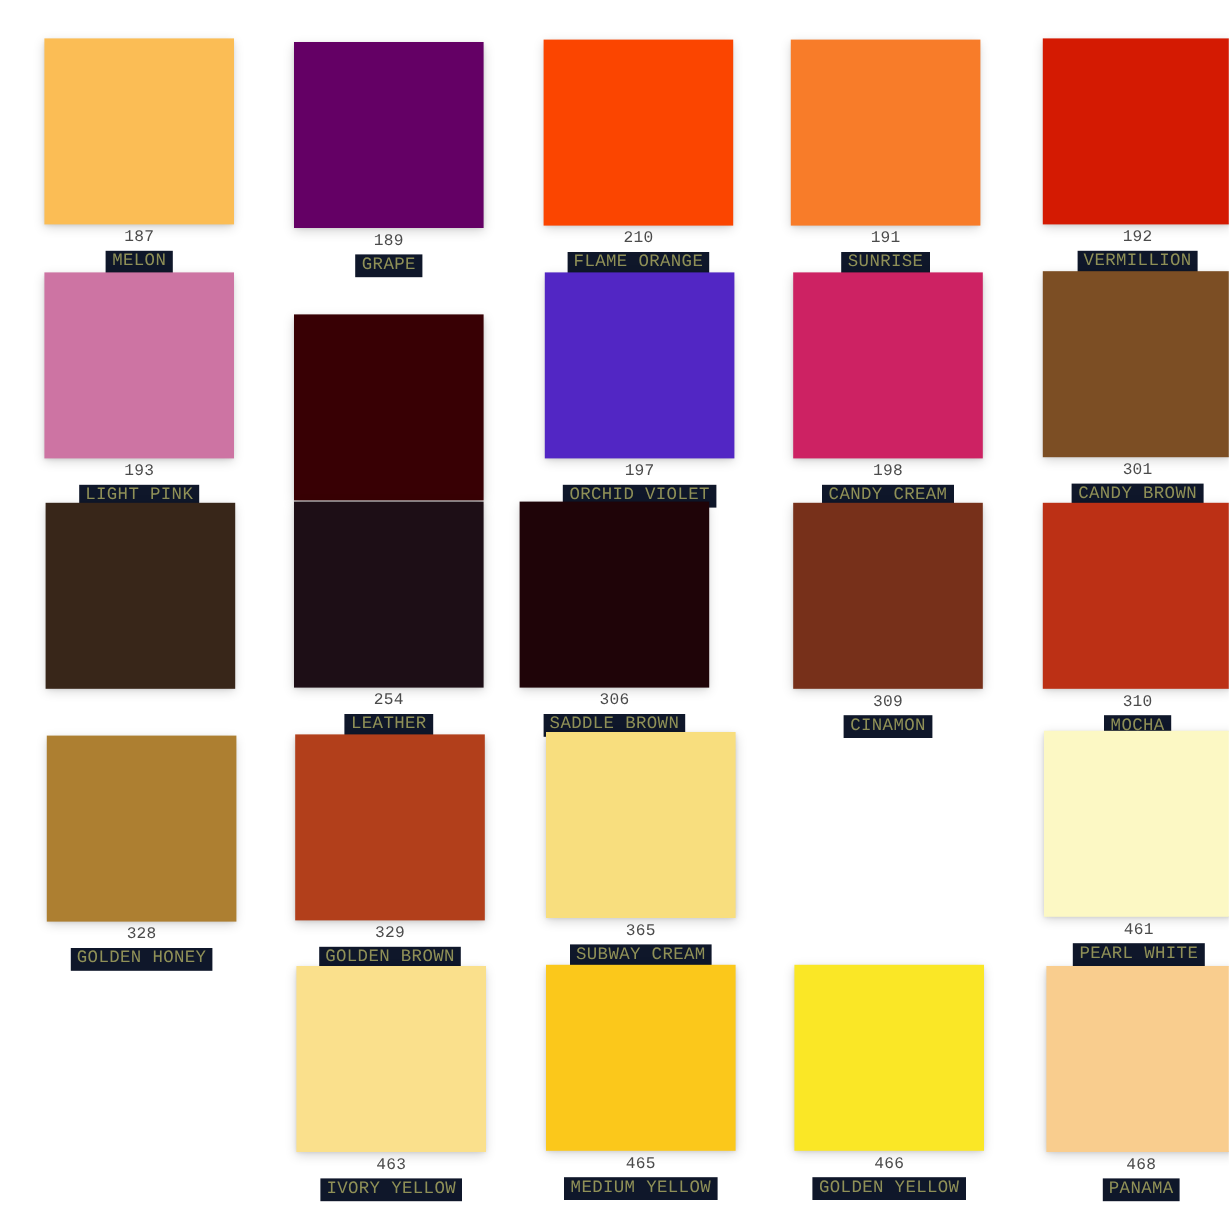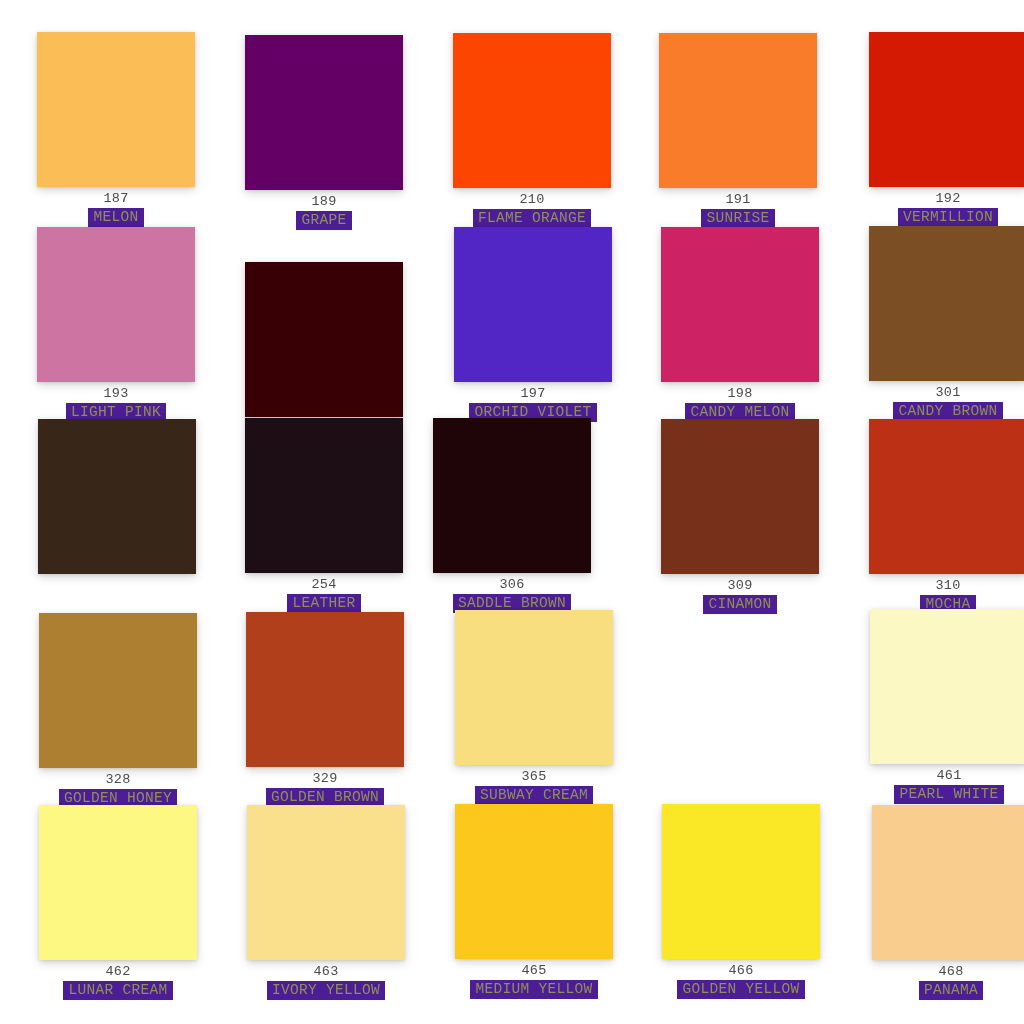--- a/index.html
+++ b/index.html
@@ -52,21 +52,21 @@
   .swatch-name-wrap {
     display: block;
     line-height: 18px;
     margin-top: 1px;
   }
 
   .swatch-name {
     display: inline;
     font-size: 14.5px;
     color: #8f9057;
-    background: #4c1d95;
+    background: #0f172a;
     padding: 1px 5px 2px 5px;
     letter-spacing: 0.3px;
     white-space: nowrap;
   }
 </style>
 </head>
 <body style="background: rgb(255, 255, 255);">
 
 <div id="swatch-grid">
     <div class="swatch-cell" style="left: 14px; top: 32px;">
@@ -122,21 +122,21 @@
       <div class="swatch-chip" style="background: rgb(82, 38, 196);"></div>
       <div class="swatch-meta">
         <span class="swatch-code">197</span>
         <span class="swatch-name-wrap"><span class="swatch-name">ORCHID VIOLET</span></span>
       </div>
     </div>
     <div class="swatch-cell" style="left: 638px; top: 227px;">
       <div class="swatch-chip" style="background: rgb(205, 34, 99);"></div>
       <div class="swatch-meta">
         <span class="swatch-code">198</span>
-        <span class="swatch-name-wrap"><span class="swatch-name">CANDY MELON</span></span>
+        <span class="swatch-name-wrap"><span class="swatch-name">CANDY CREAM</span></span>
       </div>
     </div>
     <div class="swatch-cell" style="left: 846px; top: 226px;">
       <div class="swatch-chip" style="background: rgb(124, 78, 36);"></div>
       <div class="swatch-meta">
         <span class="swatch-code">301</span>
         <span class="swatch-name-wrap"><span class="swatch-name">CANDY BROWN</span></span>
       </div>
     </div>
     <div class="swatch-cell" style="left: 15px; top: 419px;">
@@ -191,27 +191,20 @@
         <span class="swatch-name-wrap"><span class="swatch-name">SUBWAY CREAM</span></span>
       </div>
     </div>
     <div class="swatch-cell" style="left: 847px; top: 609px;">
       <div class="swatch-chip" style="background: rgb(252, 248, 196);"></div>
       <div class="swatch-meta">
         <span class="swatch-code">461</span>
         <span class="swatch-name-wrap"><span class="swatch-name">PEARL WHITE</span></span>
       </div>
     </div>
-    <div class="swatch-cell" style="left: 16px; top: 805px;">
-      <div class="swatch-chip" style="background: rgb(252, 248, 130);"></div>
-      <div class="swatch-meta">
-        <span class="swatch-code">462</span>
-        <span class="swatch-name-wrap"><span class="swatch-name">LUNAR CREAM</span></span>
-      </div>
-    </div>
     <div class="swatch-cell" style="left: 224px; top: 805px;">
       <div class="swatch-chip" style="background: rgb(250, 224, 140);"></div>
       <div class="swatch-meta">
         <span class="swatch-code">463</span>
         <span class="swatch-name-wrap"><span class="swatch-name">IVORY YELLOW</span></span>
       </div>
     </div>
     <div class="swatch-cell" style="left: 432px; top: 804px;">
       <div class="swatch-chip" style="background: rgb(251, 200, 27);"></div>
       <div class="swatch-meta">

